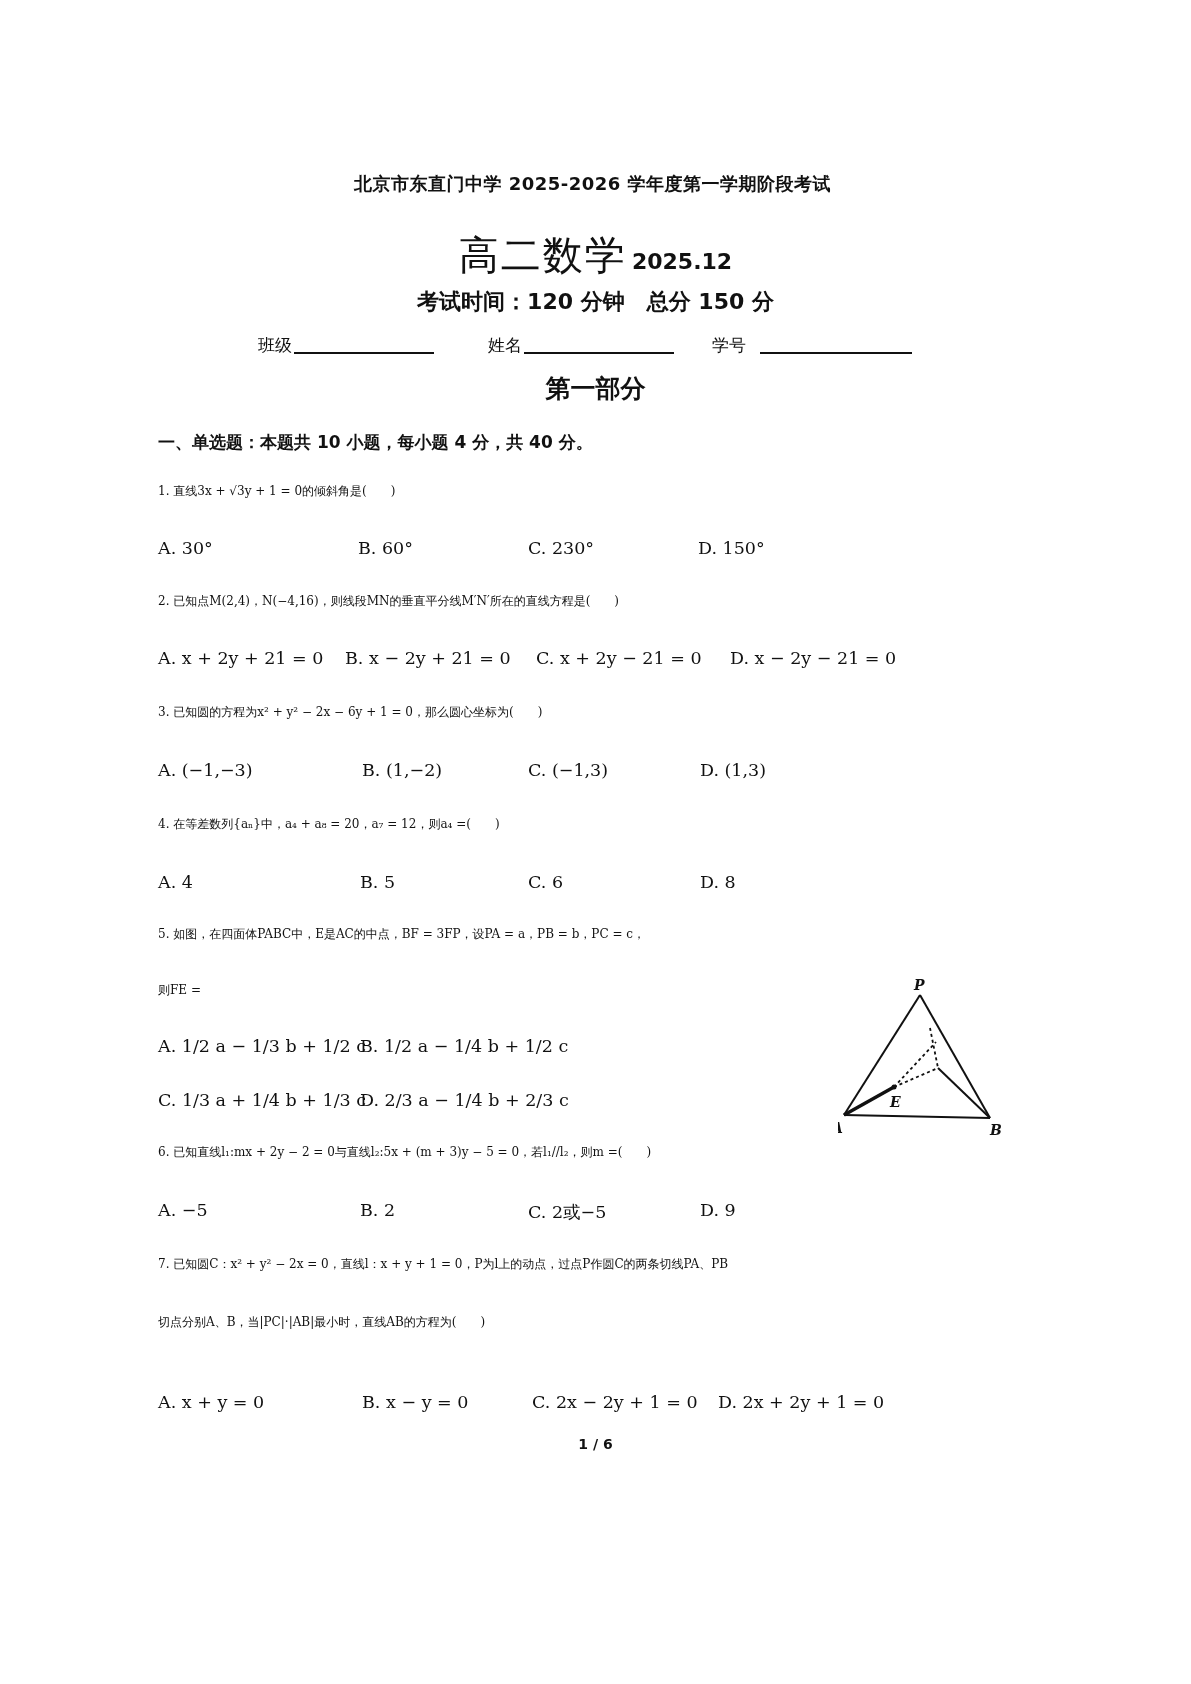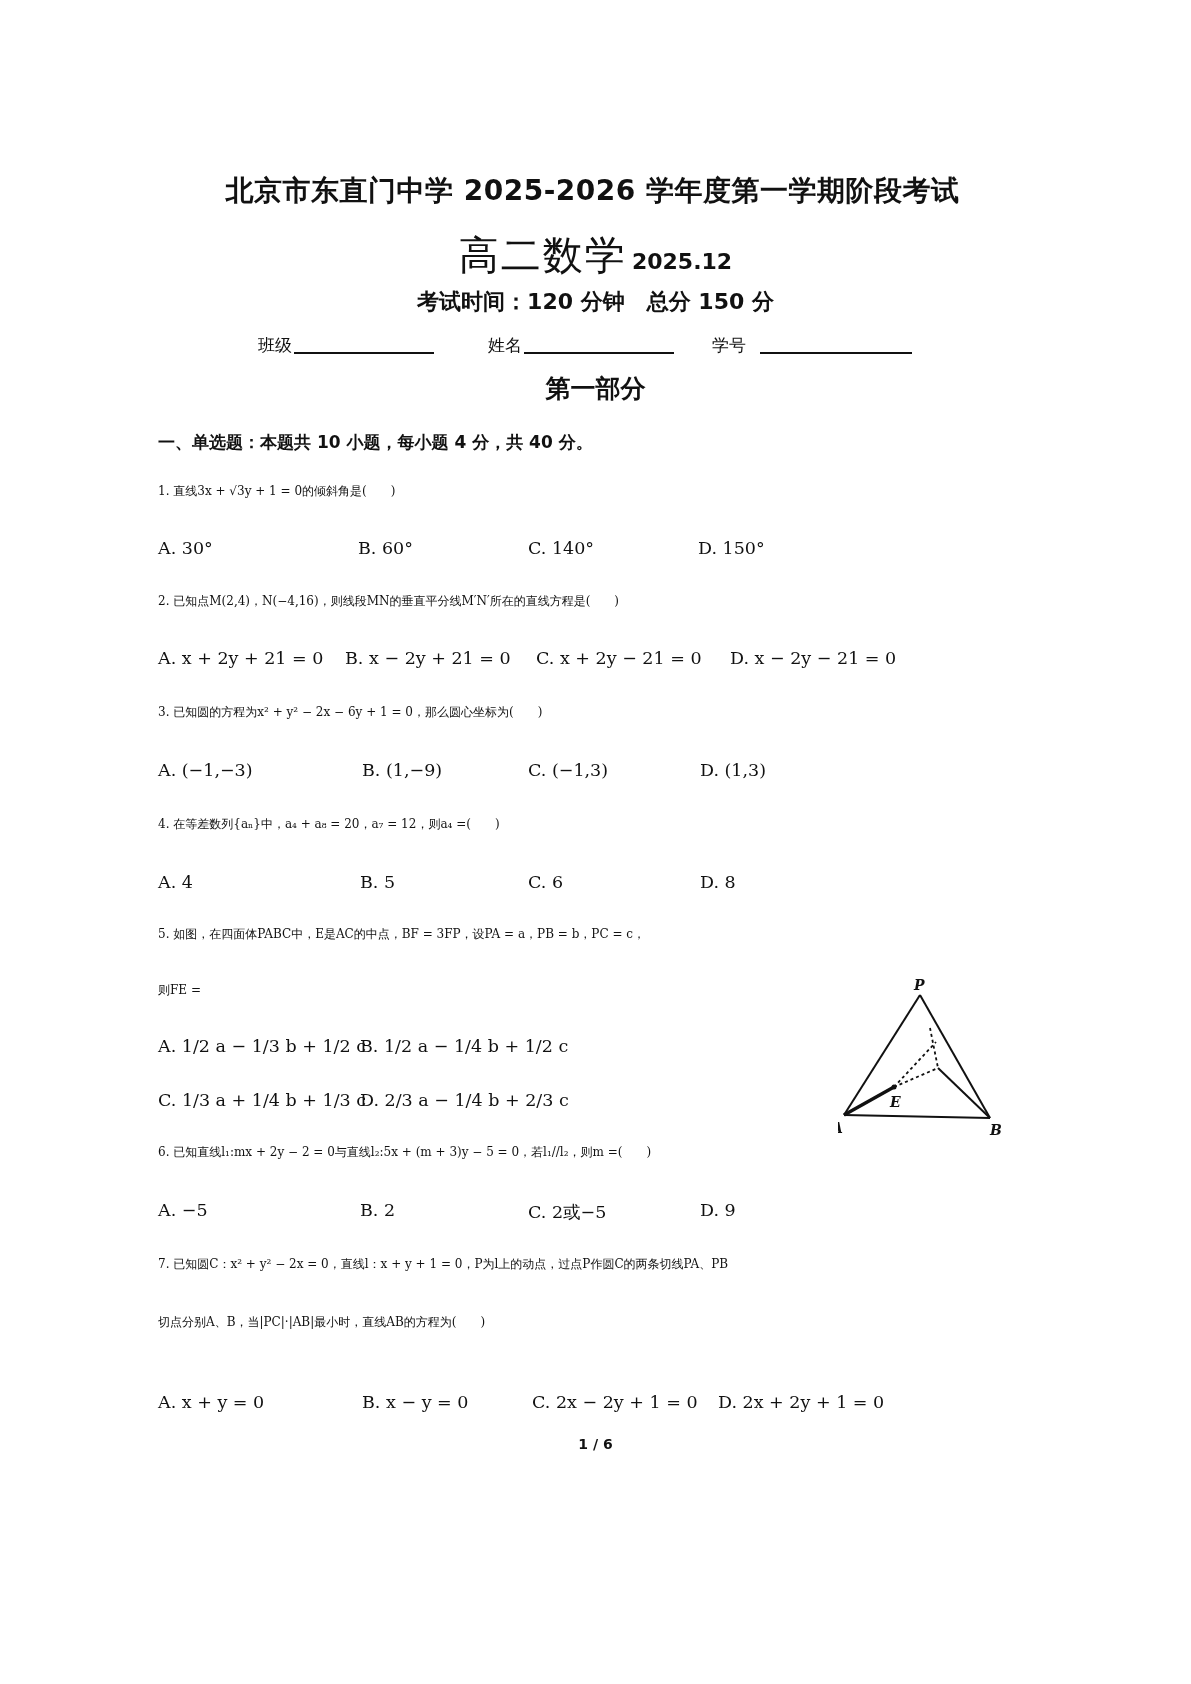--- a/index.html
+++ b/index.html
@@ -1,19 +1,19 @@
 <!DOCTYPE html>
 <html><head>
 <meta charset="utf-8">
 <style>
   html, body { margin: 0; padding: 0; background: #ffffff; }
   body { width: 1191px; height: 1684px; position: relative; overflow: hidden;
          font-family: "DejaVu Serif", "Liberation Serif", serif; color: #111; }
   .abs { position: absolute; white-space: nowrap; }
-  .header-title { left: 0; width: 1185px; top: 172px; text-align: center; font-size: 28px;
+  .header-title { left: 0; width: 1185px; top: 172px; text-align: center; font-size: 18px;
                   font-family: "DejaVu Sans", "Liberation Sans", sans-serif; font-weight: bold; letter-spacing: 0.5px; }
   .subject-row { left: 0; width: 1191px; top: 228px; text-align: center; }
   .subject { font-size: 40px; font-family: "DejaVu Serif", serif; letter-spacing: 2px; }
   .date { font-size: 22px; font-weight: bold; font-family: "DejaVu Sans", sans-serif; }
   .exam-info { left: 0; width: 1191px; top: 287px; text-align: center; font-size: 22px;
                font-family: "DejaVu Sans", sans-serif; font-weight: bold; }
   .field { top: 334px; font-size: 17px; display: flex; }
   .field .blank { display: inline-block; border-bottom: 2px solid #111; height: 18px; margin-left: 2px; }
   .part-title { left: 0; width: 1191px; top: 372px; text-align: center; font-size: 25px;
                 font-family: Liberation Mono, monospace; font-weight: bold; }
@@ -50,38 +50,38 @@
 
 <div class="abs part-title">第一部分</div>
 <div class="abs section-heading">一、单选题：本题共 10 小题，每小题 4 分，共 40 分。</div>
 
 <div class="abs q" style="top:483px;">
   <span>1.</span>
   <span>直线3x + √3y + 1 = 0的倾斜角是(　　)</span>
 </div>
 <div class="abs opt" style="left:158px; top:538px;">A. 30°</div>
 <div class="abs opt" style="left:358px; top:538px;">B. 60°</div>
-<div class="abs opt" style="left:528px; top:538px;">C. 140°</div>
+<div class="abs opt" style="left:528px; top:538px;">C. 230°</div>
 <div class="abs opt" style="left:698px; top:538px;">D. 150°</div>
 
 <div class="abs q" style="top:593px;">
   <span>2.</span>
   <span>已知点M(2,4)，N(−4,16)，则线段MN的垂直平分线M′N′所在的直线方程是(　　)</span>
 </div>
 <div class="abs opt" style="left:158px; top:648px;">A. x + 2y + 21 = 0</div>
 <div class="abs opt" style="left:345px; top:648px;">B. x − 2y + 21 = 0</div>
 <div class="abs opt" style="left:536px; top:648px;">C. x + 2y − 21 = 0</div>
 <div class="abs opt" style="left:730px; top:648px;">D. x − 2y − 21 = 0</div>
 
 <div class="abs q" style="top:704px;">
   <span>3.</span>
   <span>已知圆的方程为x² + y² − 2x − 6y + 1 = 0，那么圆心坐标为(　　)</span>
 </div>
 <div class="abs opt" style="left:158px; top:760px;">A. (−1,−3)</div>
-<div class="abs opt" style="left:362px; top:760px;">B. (1,−9)</div>
+<div class="abs opt" style="left:362px; top:760px;">B. (1,−2)</div>
 <div class="abs opt" style="left:528px; top:760px;">C. (−1,3)</div>
 <div class="abs opt" style="left:700px; top:760px;">D. (1,3)</div>
 
 <div class="abs q" style="top:816px;">
   <span>4.</span>
   <span>在等差数列{aₙ}中，a₄ + a₈ = 20，a₇ = 12，则a₄ =(　　)</span>
 </div>
 <div class="abs opt" style="left:158px; top:872px;">A. 4</div>
 <div class="abs opt" style="left:360px; top:872px;">B. 5</div>
 <div class="abs opt" style="left:528px; top:872px;">C. 6</div>

